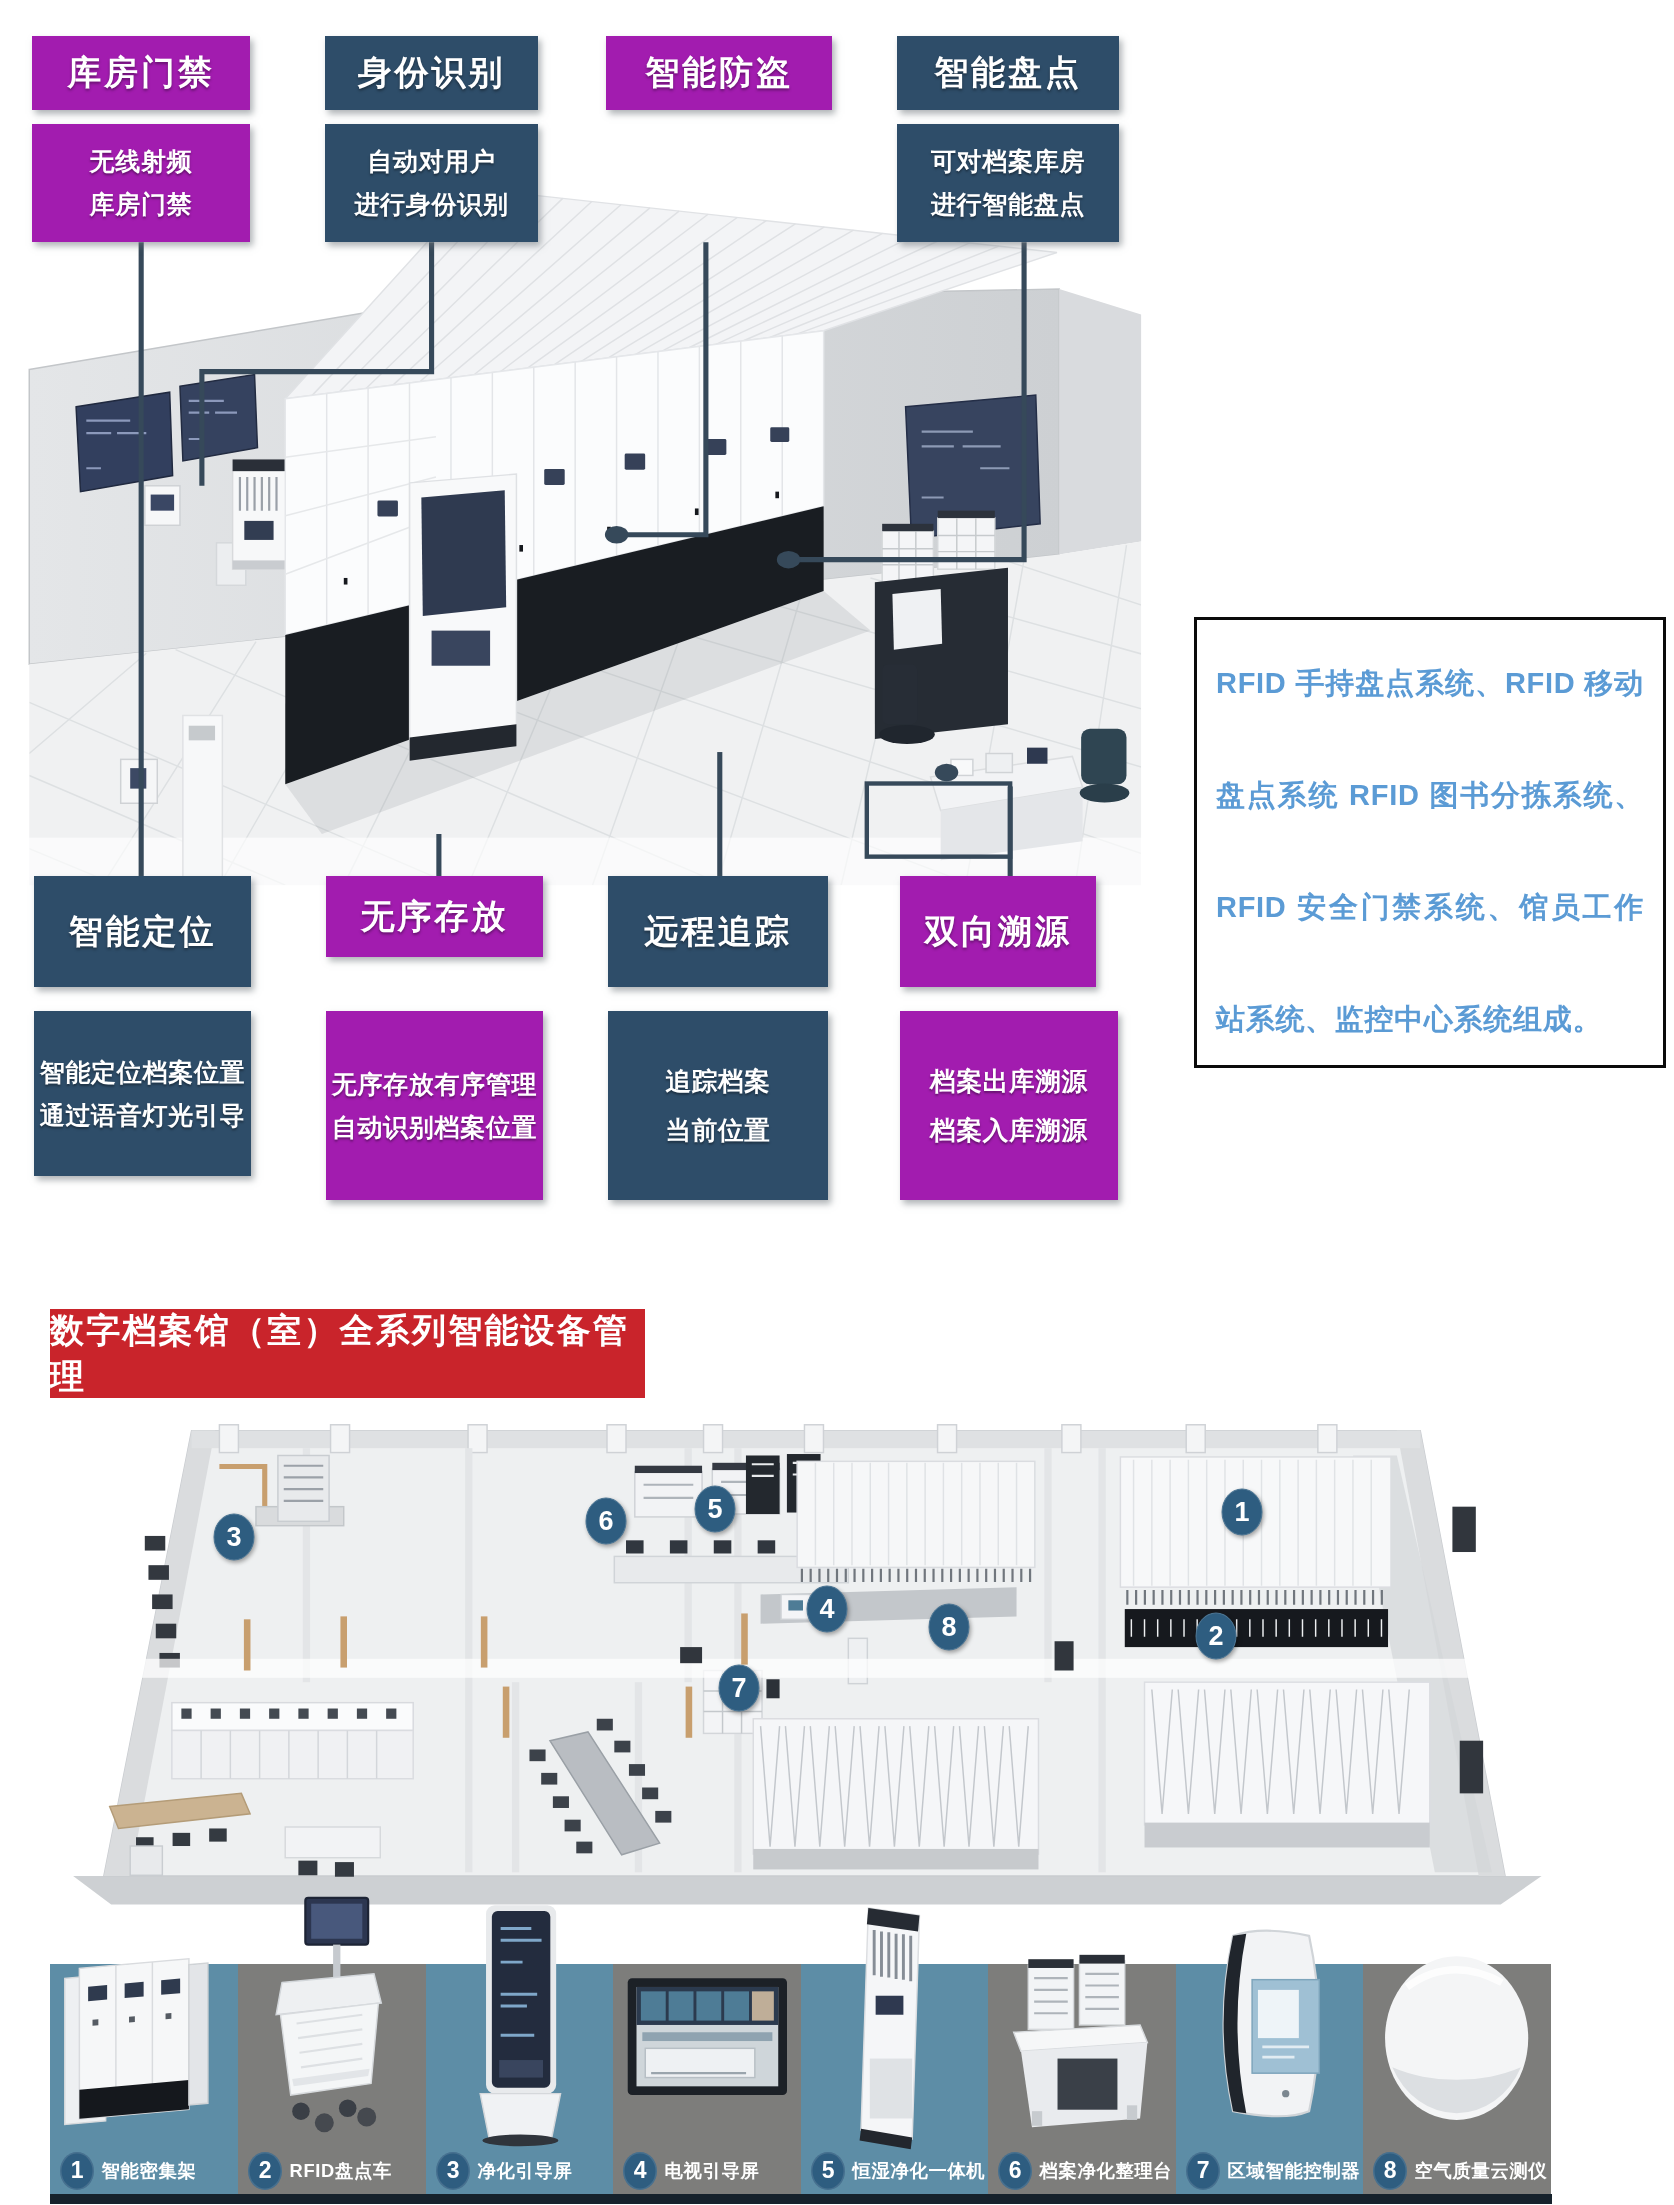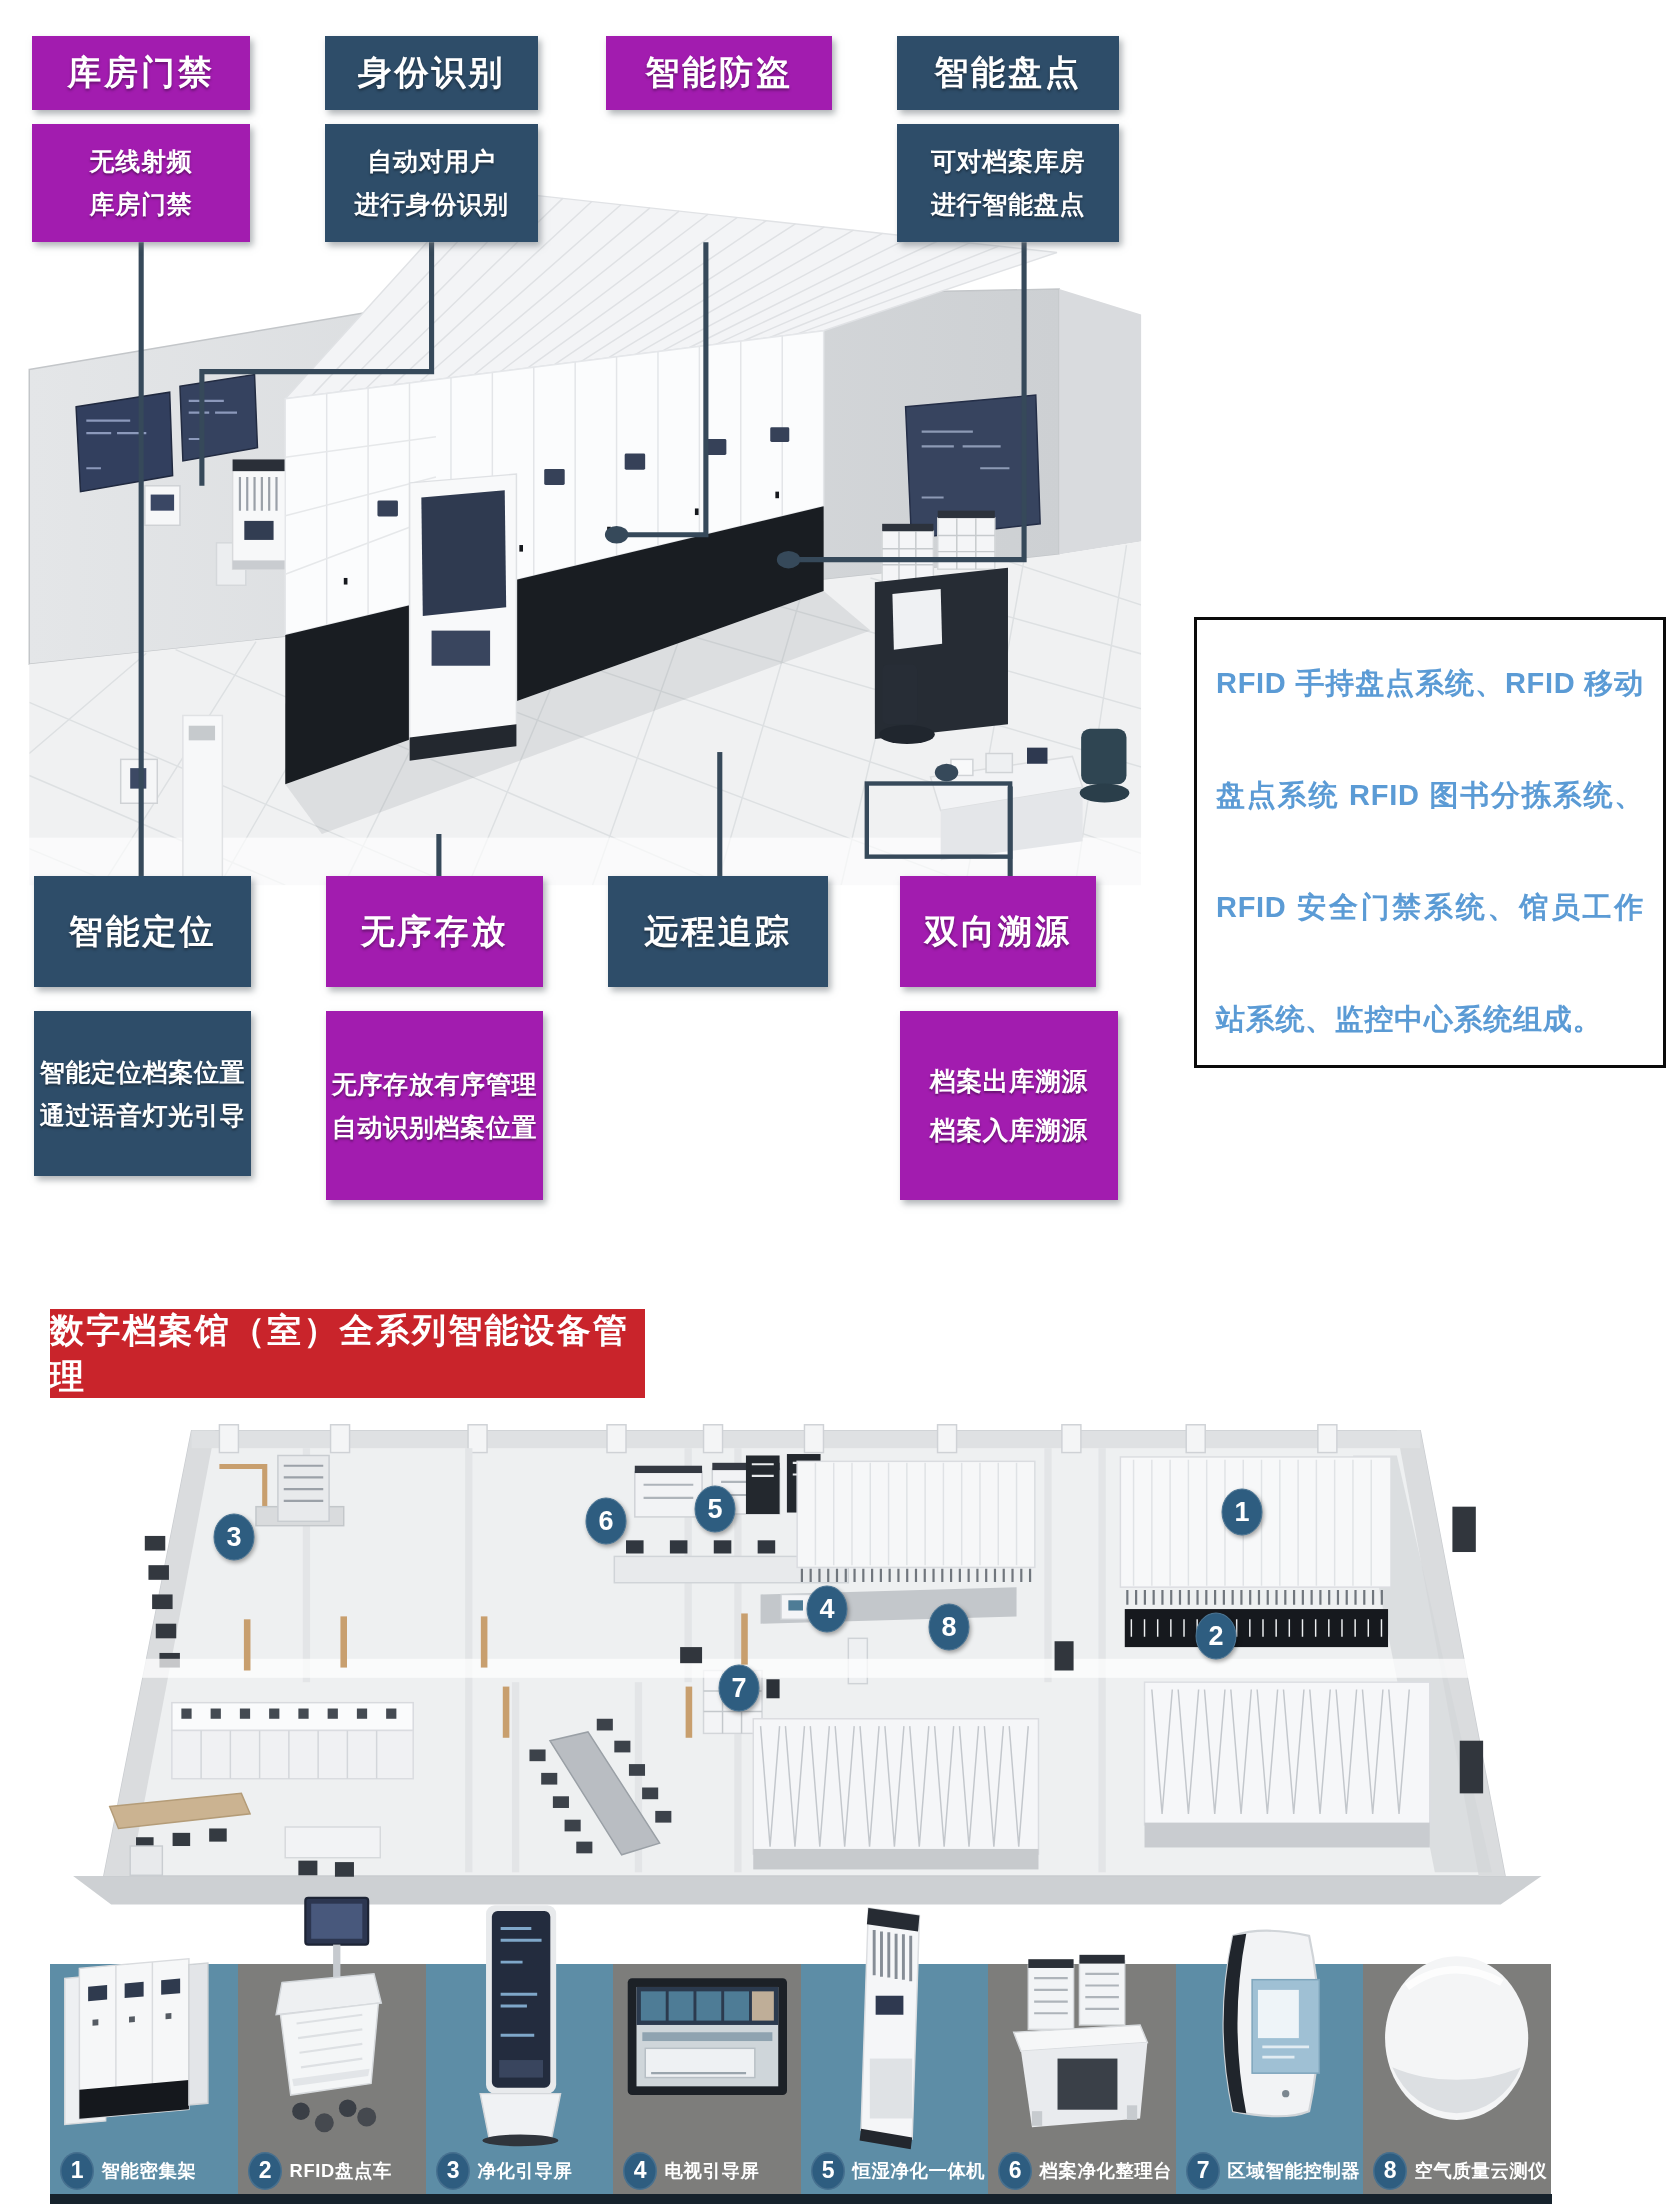--- a/index.html
+++ b/index.html
@@ -208,30 +208,34 @@
     </div>
 
   <div class="fbox navy" style="left:34px;top:876px;width:217px;height:111px;">
       <span class="ftitle">智能定位</span>
     </div>
   <div class="fbox navy" style="left:34px;top:1011px;width:217px;height:165px;">
       <span class="fsub">智能定位档案位置</span>
       <span class="fsub">通过语音灯光引导</span>
     </div>
 
-  <div class="fbox teal" style="left:326px;top:876px;width:217px;height:111px;">
+  <div class="fbox teal" style="left:326px;top:876px;width:217px;height:81px;">
       <span class="ftitle">无序存放</span>
     </div>
   <div class="fbox teal" style="left:326px;top:1011px;width:217px;height:189px;">
       <span class="fsub">无序存放有序管理</span>
       <span class="fsub">自动识别档案位置</span>
     </div>
 
   <div class="fbox navy" style="left:608px;top:876px;width:220px;height:111px;">
       <span class="ftitle">远程追踪</span>
+    </div>
+  <div class="fbox navy" style="left:608px;top:1011px;width:220px;height:189px;">
+      <span class="fsub-big">追踪档案</span>
+      <span class="fsub-big">当前位置</span>
     </div>
 
   <div class="fbox teal" style="left:900px;top:876px;width:196px;height:111px;">
       <span class="ftitle">双向溯源</span>
     </div>
   <div class="fbox teal" style="left:900px;top:1011px;width:218px;height:189px;">
       <span class="fsub-big">档案出库溯源</span>
       <span class="fsub-big">档案入库溯源</span>
     </div>
 

